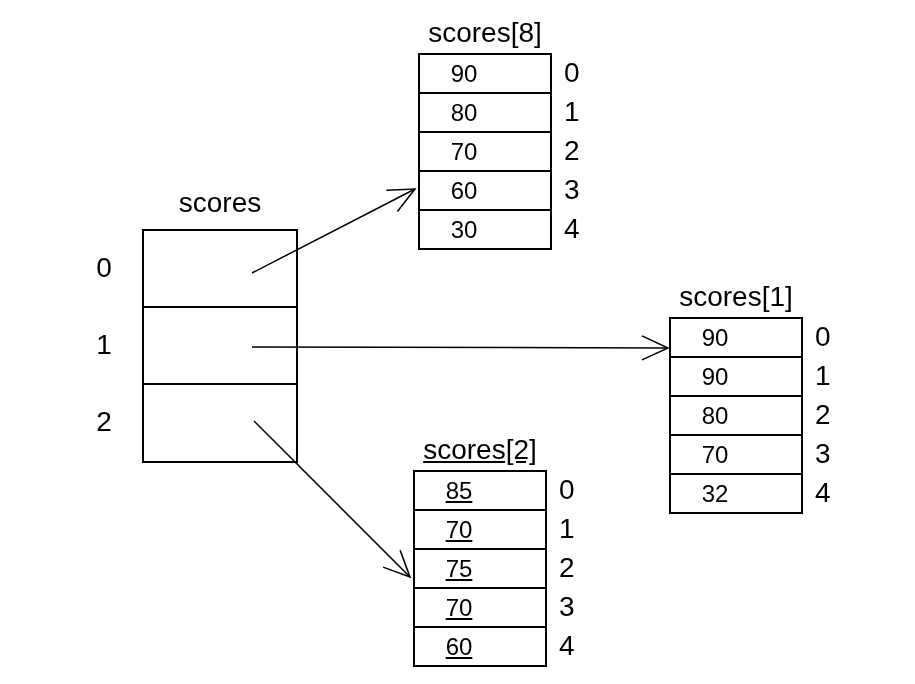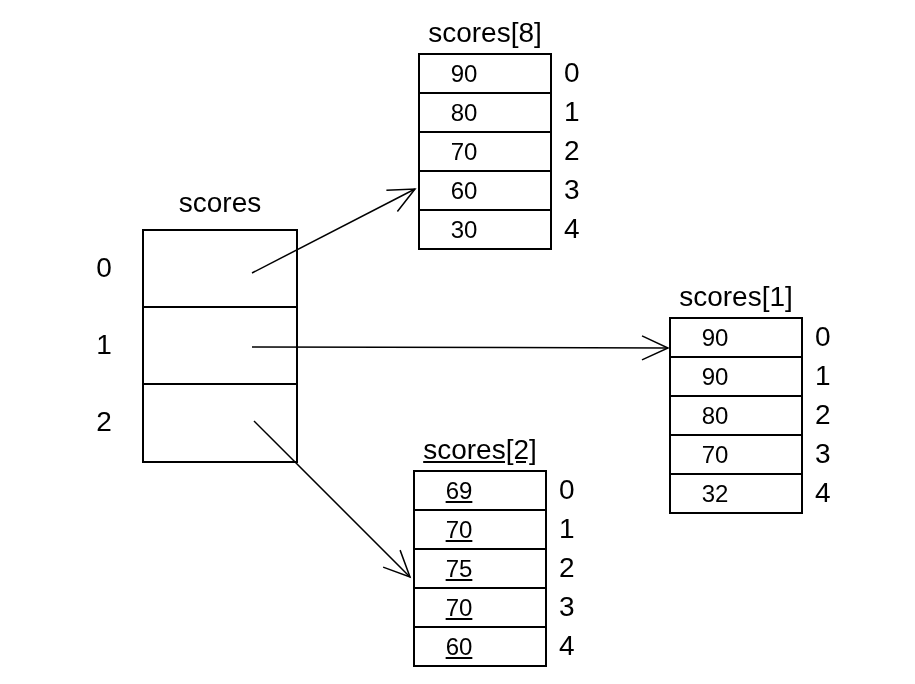--- a/index.html
+++ b/index.html
@@ -172,21 +172,21 @@
       <div class="idx">2</div>
       <div class="idx">3</div>
       <div class="idx">4</div>
     </div>
   </div>
 
   <div class="subarray" style="left:413px; top:434px;text-decoration:underline;">
     <div class="title">scores[2]</div>
     <div class="vtable">
       <div class="vrow">
-          <span class="val">69</span>
+          <span class="val">85</span>
         </div>
       <div class="vrow">
           <span class="val">70</span>
         </div>
       <div class="vrow">
           <span class="val">75</span>
         </div>
       <div class="vrow">
           <span class="val">70</span>
         </div>

